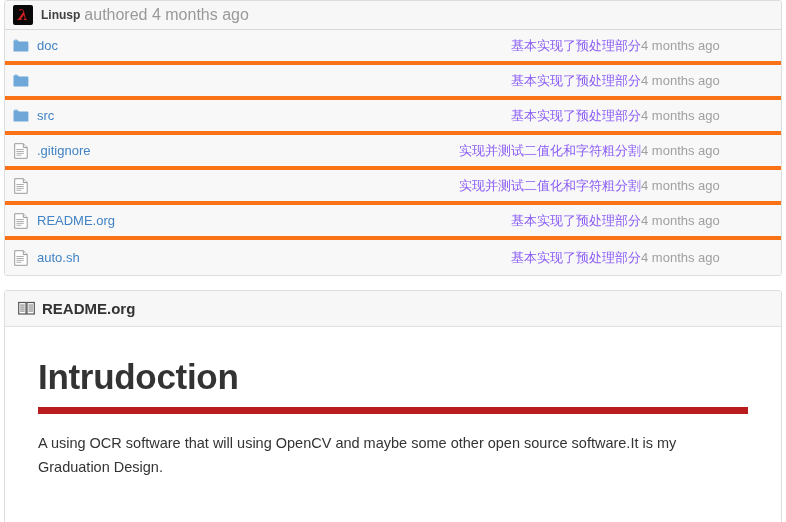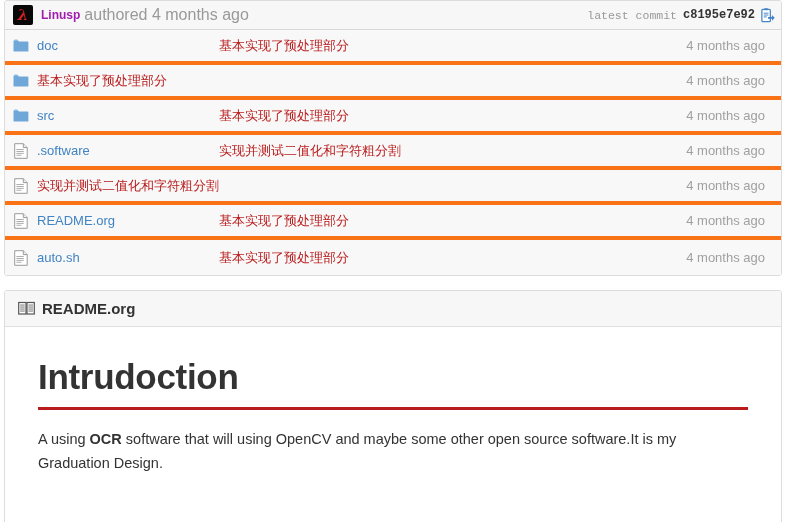--- a/index.html
+++ b/index.html
@@ -38,21 +38,21 @@
   }
   .avatar .lam {
     color: #d02020;
     font-family: "DejaVu Serif", serif;
     font-size: 15px;
     font-style: italic;
     line-height: 1;
     font-weight: bold;
   }
   .author-name {
-    font-size: 12px; font-weight: bold; color: #a21caf;
+    font-size: 12px; font-weight: bold; color: #404040;
     margin-right: 4px;
   }
   .author-meta { font-size: 16px; color: #999999; }
   .commit-right {
     margin-left: auto;
     display: flex; align-items: center;
   }
   .commit-label {
     font-family: "Liberation Mono", monospace;
     font-size: 11.5px; color: #999999; margin-right: 6px;
@@ -77,26 +77,26 @@
   .c-icon {
     width: 32px; flex: 0 0 32px;
     display: flex; align-items: center; justify-content: center;
   }
   .c-name { flex: 0 0 182px; }
   .c-name a {
     color: #4183c4; text-decoration: none; font-size: 13px;
   }
   .c-msg {
     flex: 1 1 auto;
-    color: #b91c1c;
+    color: #8b5cf6;
     font-size: 13px;
+    text-align: right;
   }
   .c-age {
     flex: 0 0 140px;
-    text-align: right;
     padding-right: 16px;
     color: #a0a0a0;
     font-size: 13px;
   }
   .folder-ico, .file-ico { display: block; }
 
   
   .readme-panel {
     margin: 14px 4px 0 4px;
     border: 1px solid #dddddd;
@@ -116,60 +116,46 @@
   .readme-title {
     font-size: 15px; font-weight: bold; color: #333333;
   }
   .readme-body { padding: 30px 33px 0 33px; }
   .doc-h1 {
     font-size: 35px;
     font-weight: bold;
     color: #333333;
     margin: 0 0 10px 0;
     padding-bottom: 10px;
-    border-bottom: 3px solid #b91c1c;
+    border-bottom: 7px solid #b91c1c;
     letter-spacing: -0.3px;
   }
   .doc-p {
     font-size: 14.5px;
     color: #333333;
     line-height: 1.65;
     margin: 18px 0 0 0;
     max-width: 672px;
   }
-  .doc-p b { font-weight: bold; }
+  .doc-p b { font-weight: normal; }
 </style>
 </head>
 <body>
 
 <div class="page">
 
   <div class="repo-panel">
 
     <div class="commit-bar">
       <div class="avatar">
         <span class="lam">λ</span>
       </div>
       <span class="author-name">Linusp</span>
       <span class="author-meta">authored 4 months ago</span>
 
-      <div class="commit-right">
-        <span class="commit-label">latest commit</span>
-        <span class="commit-sha">c8195e7e92</span>
-        <span>
-          <svg class="copy-ico" viewBox="0 0 16 16">
-            <rect x="2" y="1.5" width="9" height="13" rx="1" fill="#ffffff" stroke="#4183c4" stroke-width="1.3"></rect>
-            <rect x="4.6" y="0.3" width="3.8" height="2.2" rx="0.6" fill="#4183c4"></rect>
-            <rect x="4" y="5" width="5" height="1" fill="#4183c4"></rect>
-            <rect x="4" y="7" width="5" height="1" fill="#4183c4"></rect>
-            <rect x="4" y="9" width="3.2" height="1" fill="#4183c4"></rect>
-            <path d="M8.5 9.5 h4.2 v-2 l3 3 -3 3 v-2 h-4.2 z" fill="#4183c4"></path>
-          </svg>
-        </span>
-      </div>
     </div>
 
     <div id="rows">
         <div class="frow">
           <div class="c-icon">
             <svg class="folder-ico" width="16" height="14" viewBox="0 0 16 14">
               <path d="M0.5 2.2 a0.9 0.9 0 0 1 0.9-0.9 h3.4 l1.1 1.2 h8.6 a0.9 0.9 0 0 1 0.9 0.9 v8.3 a0.9 0.9 0 0 1 -0.9 0.9 h-13.1 a0.9 0.9 0 0 1 -0.9-0.9 z" fill="#6fa8d8"></path>
               <path d="M1.4 0.6 h3.1 v1.1 h-3.1 z" fill="#8dbde4"></path>
             </svg>
           </div>
@@ -204,21 +190,21 @@
               <path d="M0.7 0.7 h8.6 l3.9 3.9 v10.7 h-12.5 z" fill="#ffffff" stroke="#9a9a9a" stroke-width="1"></path>
               <path d="M9.3 0.7 v3.9 h3.9" fill="#ececec" stroke="#9a9a9a" stroke-width="1"></path>
               <g fill="#9a9a9a">
                 <rect x="2.4" y="6.1" width="7.4" height="0.8"></rect>
                 <rect x="2.4" y="8.0" width="7.4" height="0.8"></rect>
                 <rect x="2.4" y="9.9" width="7.4" height="0.8"></rect>
                 <rect x="2.4" y="11.8" width="5.0" height="0.8"></rect>
               </g>
             </svg>
           </div>
-          <div class="c-name"><a href="#">.software</a></div>
+          <div class="c-name"><a href="#">.gitignore</a></div>
           <div class="c-msg">实现并测试二值化和字符粗分割</div>
           <div class="c-age">4 months ago</div>
         </div>
         <div class="frow">
           <div class="c-icon">
             <svg class="file-ico" width="14" height="16" viewBox="0 0 14 16">
               <path d="M0.7 0.7 h8.6 l3.9 3.9 v10.7 h-12.5 z" fill="#ffffff" stroke="#9a9a9a" stroke-width="1"></path>
               <path d="M9.3 0.7 v3.9 h3.9" fill="#ececec" stroke="#9a9a9a" stroke-width="1"></path>
               <g fill="#9a9a9a">
                 <rect x="2.4" y="6.1" width="7.4" height="0.8"></rect>

